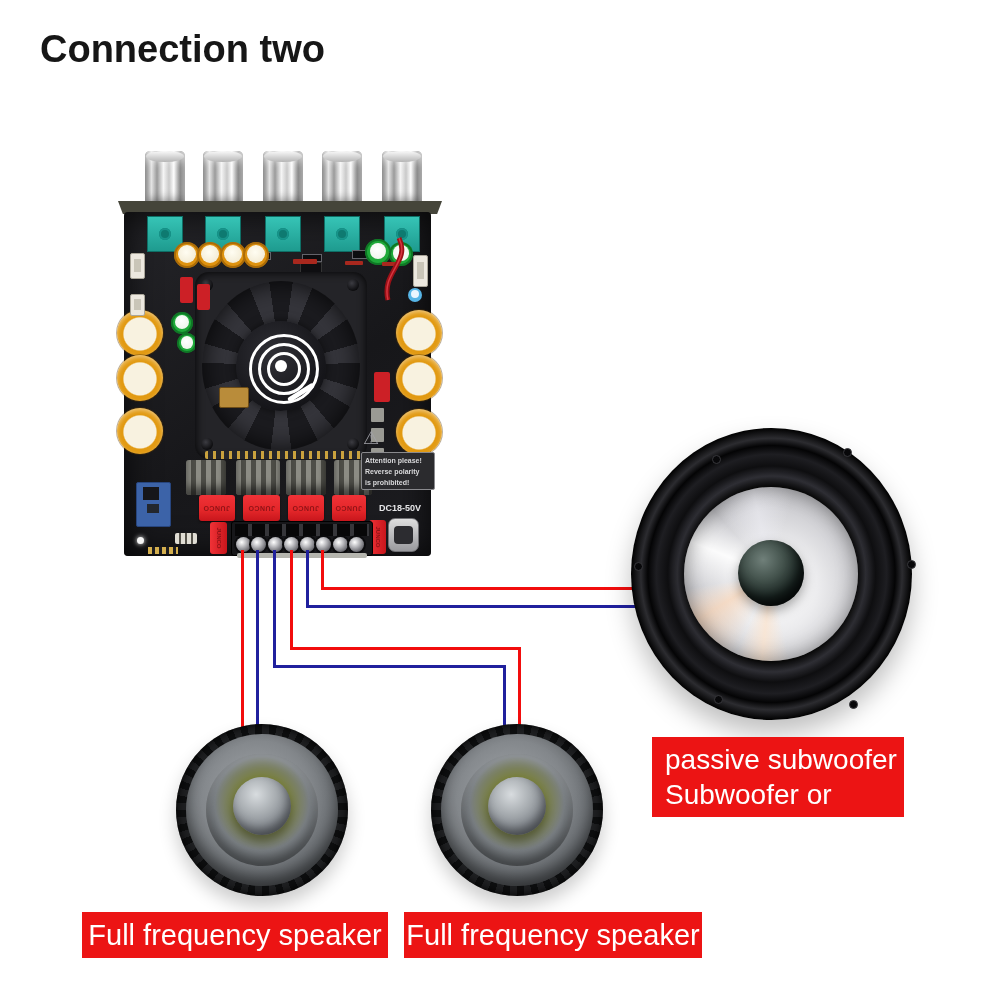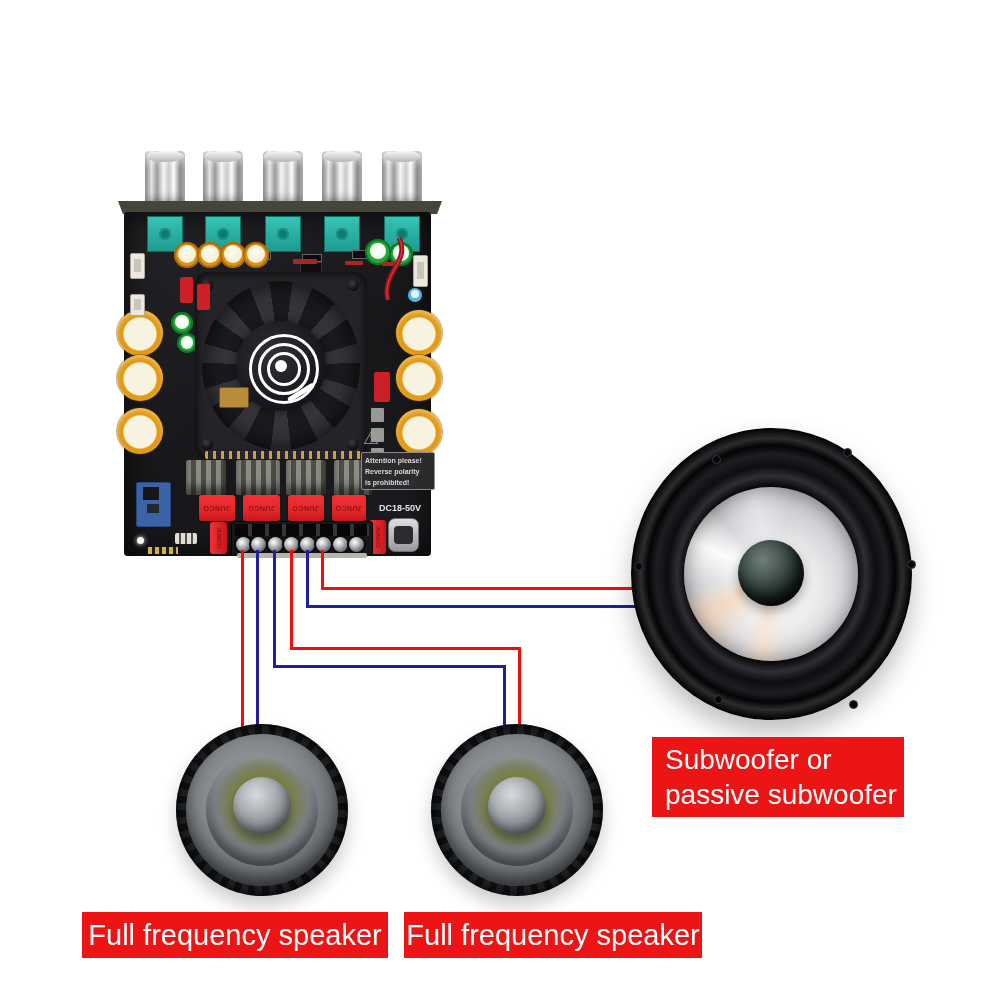--- a/index.html
+++ b/index.html
@@ -142,20 +142,21 @@
   .rlabel{position:absolute;background:var(--label-red);color:#fff;}
   .sub-label{left:652px;top:737px;width:252px;height:80px;font-size:28px;line-height:35px;
     padding:5px 0 0 13px;box-sizing:border-box;}
   .ff-label{top:912px;height:46px;font-size:29px;line-height:46px;text-align:center;}
 </style>
 </head>
 <body>
 
 <div class="canvas">
 
+  <div class="title">Connection two</div>
 
   <div>
     <div class="knob" style="left:145px;top:151px;"></div>
     <div class="knob" style="left:203px;top:151px;"></div>
     <div class="knob" style="left:263px;top:151px;"></div>
     <div class="knob" style="left:322px;top:151px;"></div>
     <div class="knob" style="left:382px;top:151px;"></div>
 
     <div class="panel"></div>
     <div class="pcb"></div>
@@ -308,19 +309,19 @@
     <div class="ff-dome"></div>
   </div>
   <div class="ff" style="left:431px;top:724px;">
     <div class="ff-rim"></div>
     <div class="ff-surround"></div>
     <div class="ff-cone"></div>
     <div class="ff-dome"></div>
   </div>
 
   <div class="rlabel sub-label">
+    <div>passive subwoofer</div>
     <div>Subwoofer or</div>
-    <div>passive subwoofer</div>
   </div>
   <div class="rlabel ff-label" style="left:82px;width:306px;">Full frequency speaker</div>
   <div class="rlabel ff-label" style="left:404px;width:298px;">Full frequency speaker</div>
 
 </div>
 
 </body></html>

